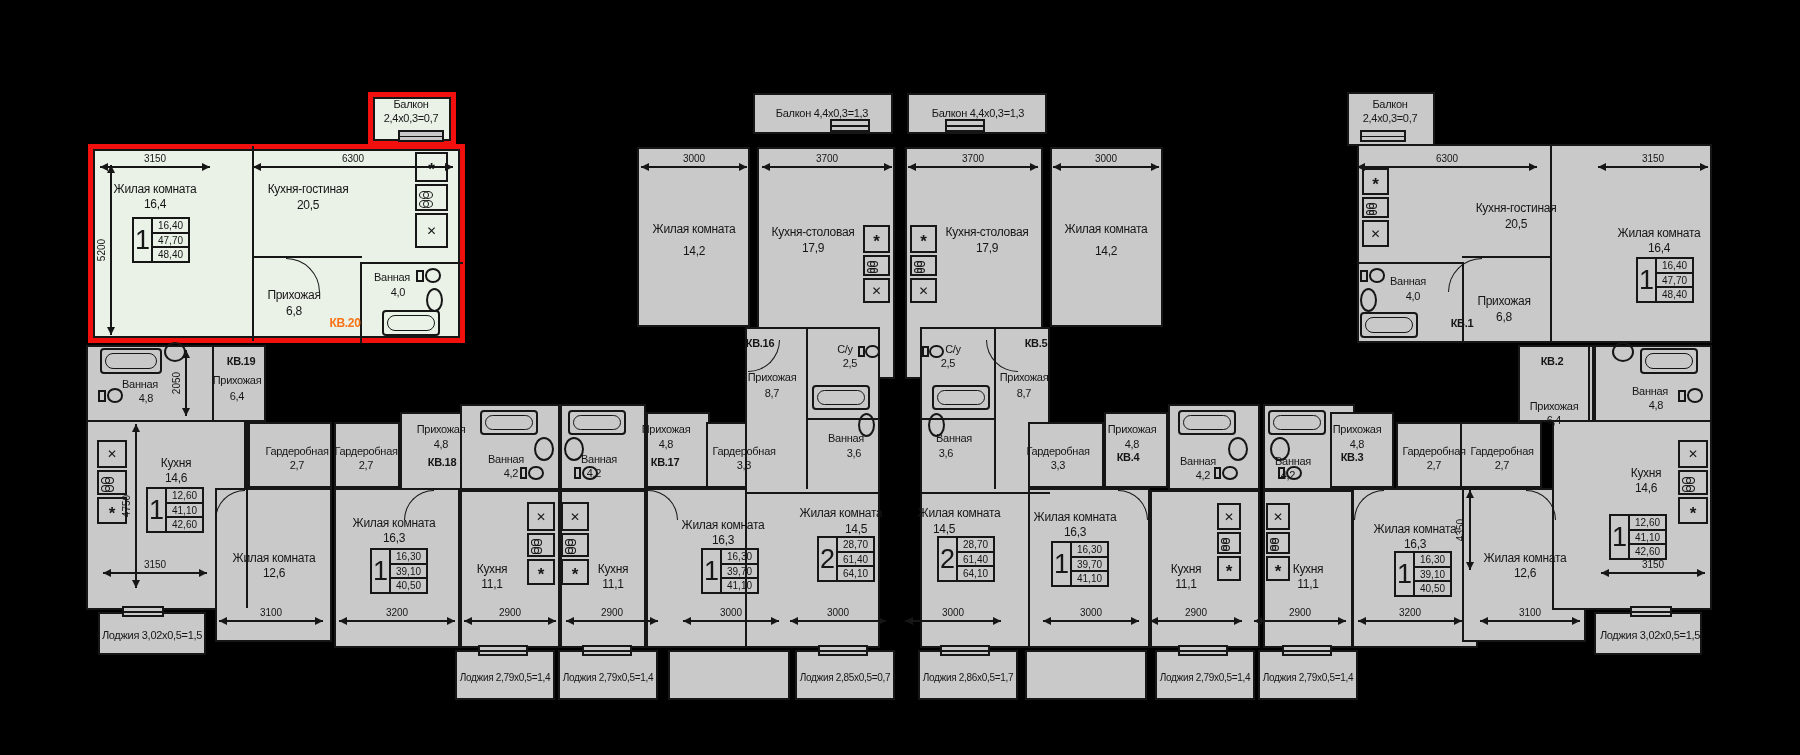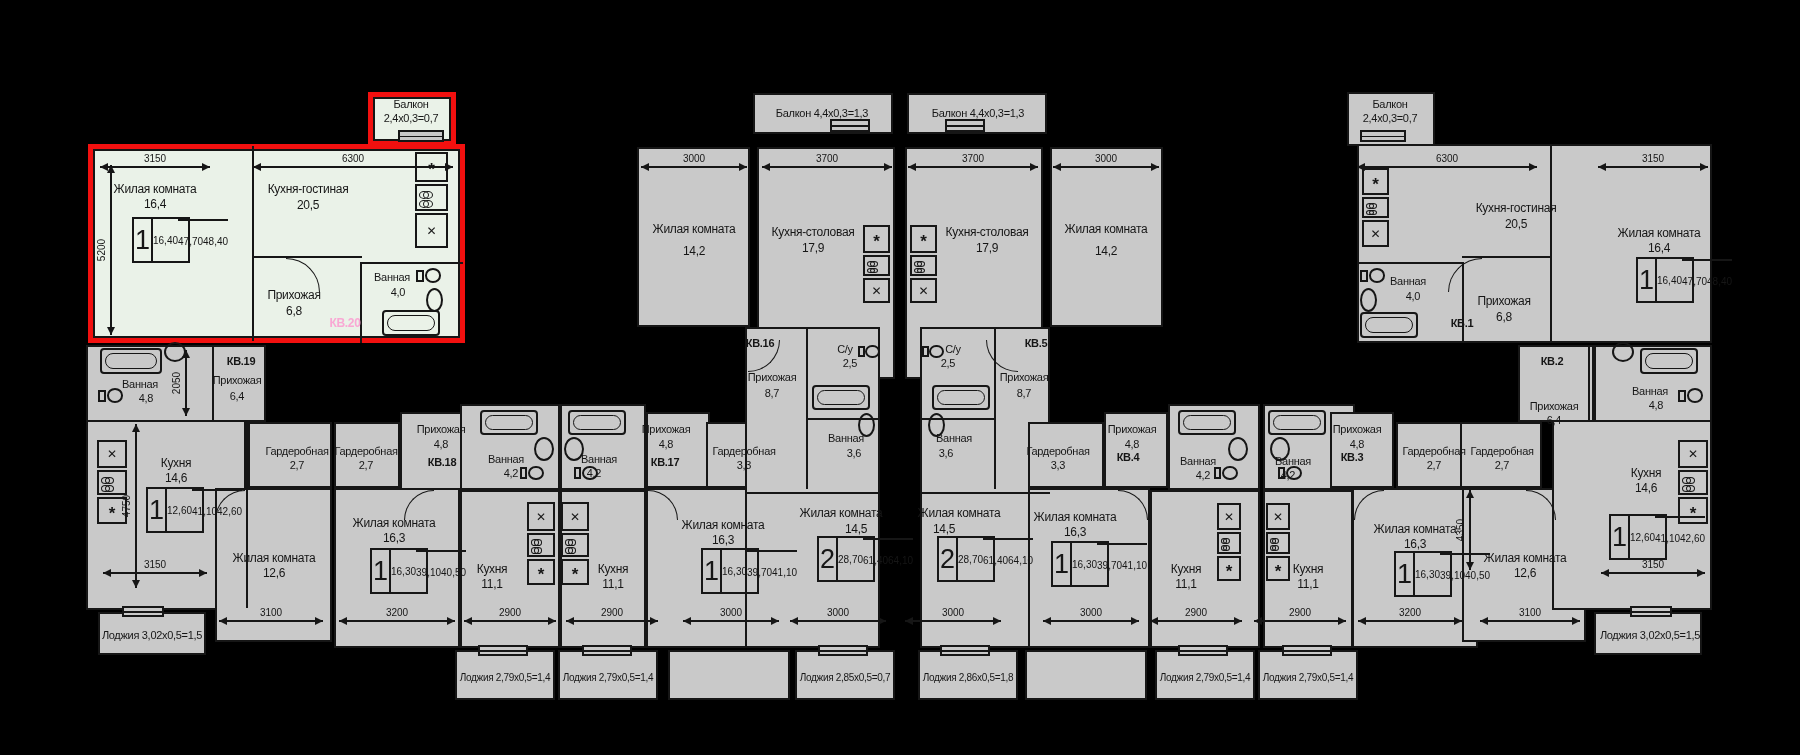--- a/index.html
+++ b/index.html
@@ -4,21 +4,21 @@
 <style>
   html,body{margin:0;padding:0;background:#000;}
   #stage{position:relative;width:1800px;height:755px;background:#000;overflow:hidden;
          font-family:"Liberation Sans",sans-serif;}
   .blk{position:absolute;box-sizing:border-box;z-index:1;}
   .wl{position:absolute;background:#121212;z-index:2;}
   .ico{position:absolute;box-sizing:border-box;z-index:3;}
   .tbl{position:absolute;box-sizing:border-box;border:2px solid #161616;display:flex;z-index:4;}
   .tbl .num{flex:0 0 17px;border-right:2px solid #161616;display:flex;align-items:center;
             justify-content:center;font-size:27px;color:#161616;}
-  .tbl .rows{flex:1;display:flex;flex-direction:row;}
+  .tbl .rows{flex:1;display:flex;flex-direction:column;}
   .tbl .rows div{flex:1;display:flex;align-items:center;justify-content:center;
                  font-size:10px;color:#161616;}
   .tbl .rows div + div{border-top:2px solid #161616;}
   .arc{position:absolute;box-sizing:border-box;z-index:3;background:transparent;}
 </style>
 </head>
 <body>
 
 <div id="stage">
     <div class="blk" style="position: absolute; left: 368px; top: 92px; width: 88px; height: 54px; box-sizing: border-box; z-index: 1; background: rgb(234, 242, 232); border: 5px solid rgb(242, 16, 15); box-shadow: rgb(22, 22, 22) 0px 0px 0px 2px inset;"></div>
@@ -522,21 +522,21 @@
     <div style="position: absolute; left: 411px; top: 104px; font-size: 11px; color: rgb(22, 22, 22); white-space: nowrap; transform: translate(-50%, -50%); letter-spacing: -0.3px; line-height: 1; z-index: 6;">Балкон</div>
     <div style="position: absolute; left: 411px; top: 118px; font-size: 11px; color: rgb(22, 22, 22); white-space: nowrap; transform: translate(-50%, -50%); letter-spacing: -0.3px; line-height: 1; z-index: 6;">2,4х0,3=0,7</div>
     <div style="position: absolute; left: 155px; top: 189px; font-size: 12px; color: rgb(22, 22, 22); white-space: nowrap; transform: translate(-50%, -50%); letter-spacing: -0.3px; line-height: 1; z-index: 6;">Жилая комната</div>
     <div style="position: absolute; left: 155px; top: 204px; font-size: 12px; color: rgb(22, 22, 22); white-space: nowrap; transform: translate(-50%, -50%); letter-spacing: -0.3px; line-height: 1; z-index: 6;">16,4</div>
     <div style="position: absolute; left: 308px; top: 189px; font-size: 12px; color: rgb(22, 22, 22); white-space: nowrap; transform: translate(-50%, -50%); letter-spacing: -0.3px; line-height: 1; z-index: 6;">Кухня-гостиная</div>
     <div style="position: absolute; left: 308px; top: 205px; font-size: 12px; color: rgb(22, 22, 22); white-space: nowrap; transform: translate(-50%, -50%); letter-spacing: -0.3px; line-height: 1; z-index: 6;">20,5</div>
     <div style="position: absolute; left: 392px; top: 277px; font-size: 11px; color: rgb(22, 22, 22); white-space: nowrap; transform: translate(-50%, -50%); letter-spacing: -0.3px; line-height: 1; z-index: 6;">Ванная</div>
     <div style="position: absolute; left: 398px; top: 292px; font-size: 11px; color: rgb(22, 22, 22); white-space: nowrap; transform: translate(-50%, -50%); letter-spacing: -0.3px; line-height: 1; z-index: 6;">4,0</div>
     <div style="position: absolute; left: 294px; top: 295px; font-size: 12px; color: rgb(22, 22, 22); white-space: nowrap; transform: translate(-50%, -50%); letter-spacing: -0.3px; line-height: 1; z-index: 6;">Прихожая</div>
     <div style="position: absolute; left: 294px; top: 311px; font-size: 12px; color: rgb(22, 22, 22); white-space: nowrap; transform: translate(-50%, -50%); letter-spacing: -0.3px; line-height: 1; z-index: 6;">6,8</div>
-    <div style="position: absolute; left: 345px; top: 323px; font-size: 12px; color: #f9a8d4; white-space: nowrap; transform: translate(-50%, -50%); letter-spacing: -0.3px; line-height: 1; z-index: 6; font-weight: bold;">КВ.20</div>
+    <div style="position: absolute; left: 345px; top: 323px; font-size: 12px; color: #f97316; white-space: nowrap; transform: translate(-50%, -50%); letter-spacing: -0.3px; line-height: 1; z-index: 6; font-weight: bold;">КВ.20</div>
     <div style="position: absolute; left: 140px; top: 384px; font-size: 11px; color: rgb(22, 22, 22); white-space: nowrap; transform: translate(-50%, -50%); letter-spacing: -0.3px; line-height: 1; z-index: 6;">Ванная</div>
     <div style="position: absolute; left: 146px; top: 398px; font-size: 11px; color: rgb(22, 22, 22); white-space: nowrap; transform: translate(-50%, -50%); letter-spacing: -0.3px; line-height: 1; z-index: 6;">4,8</div>
     <div style="position: absolute; left: 241px; top: 361px; font-size: 11px; color: rgb(22, 22, 22); white-space: nowrap; transform: translate(-50%, -50%); letter-spacing: -0.3px; line-height: 1; z-index: 6; font-weight: bold;">КВ.19</div>
     <div style="position: absolute; left: 237px; top: 380px; font-size: 11px; color: rgb(22, 22, 22); white-space: nowrap; transform: translate(-50%, -50%); letter-spacing: -0.3px; line-height: 1; z-index: 6;">Прихожая</div>
     <div style="position: absolute; left: 237px; top: 396px; font-size: 11px; color: rgb(22, 22, 22); white-space: nowrap; transform: translate(-50%, -50%); letter-spacing: -0.3px; line-height: 1; z-index: 6;">6,4</div>
     <div style="position: absolute; left: 176px; top: 463px; font-size: 12px; color: rgb(22, 22, 22); white-space: nowrap; transform: translate(-50%, -50%); letter-spacing: -0.3px; line-height: 1; z-index: 6;">Кухня</div>
     <div style="position: absolute; left: 176px; top: 478px; font-size: 12px; color: rgb(22, 22, 22); white-space: nowrap; transform: translate(-50%, -50%); letter-spacing: -0.3px; line-height: 1; z-index: 6;">14,6</div>
     <div style="position: absolute; left: 297px; top: 451px; font-size: 11px; color: rgb(22, 22, 22); white-space: nowrap; transform: translate(-50%, -50%); letter-spacing: -0.3px; line-height: 1; z-index: 6;">Гардеробная</div>
     <div style="position: absolute; left: 297px; top: 465px; font-size: 11px; color: rgb(22, 22, 22); white-space: nowrap; transform: translate(-50%, -50%); letter-spacing: -0.3px; line-height: 1; z-index: 6;">2,7</div>
     <div style="position: absolute; left: 274px; top: 558px; font-size: 12px; color: rgb(22, 22, 22); white-space: nowrap; transform: translate(-50%, -50%); letter-spacing: -0.3px; line-height: 1; z-index: 6;">Жилая комната</div>
@@ -588,21 +588,21 @@
     <div style="position: absolute; left: 1106px; top: 251px; font-size: 12px; color: rgb(22, 22, 22); white-space: nowrap; transform: translate(-50%, -50%); letter-spacing: -0.3px; line-height: 1; z-index: 6;">14,2</div>
     <div style="position: absolute; left: 953px; top: 349px; font-size: 11px; color: rgb(22, 22, 22); white-space: nowrap; transform: translate(-50%, -50%); letter-spacing: -0.3px; line-height: 1; z-index: 6;">С/у</div>
     <div style="position: absolute; left: 948px; top: 363px; font-size: 11px; color: rgb(22, 22, 22); white-space: nowrap; transform: translate(-50%, -50%); letter-spacing: -0.3px; line-height: 1; z-index: 6;">2,5</div>
     <div style="position: absolute; left: 1036px; top: 343px; font-size: 11px; color: rgb(22, 22, 22); white-space: nowrap; transform: translate(-50%, -50%); letter-spacing: -0.3px; line-height: 1; z-index: 6; font-weight: bold;">КВ.5</div>
     <div style="position: absolute; left: 1024px; top: 377px; font-size: 11px; color: rgb(22, 22, 22); white-space: nowrap; transform: translate(-50%, -50%); letter-spacing: -0.3px; line-height: 1; z-index: 6;">Прихожая</div>
     <div style="position: absolute; left: 1024px; top: 393px; font-size: 11px; color: rgb(22, 22, 22); white-space: nowrap; transform: translate(-50%, -50%); letter-spacing: -0.3px; line-height: 1; z-index: 6;">8,7</div>
     <div style="position: absolute; left: 954px; top: 438px; font-size: 11px; color: rgb(22, 22, 22); white-space: nowrap; transform: translate(-50%, -50%); letter-spacing: -0.3px; line-height: 1; z-index: 6;">Ванная</div>
     <div style="position: absolute; left: 946px; top: 453px; font-size: 11px; color: rgb(22, 22, 22); white-space: nowrap; transform: translate(-50%, -50%); letter-spacing: -0.3px; line-height: 1; z-index: 6;">3,6</div>
     <div style="position: absolute; left: 959px; top: 513px; font-size: 12px; color: rgb(22, 22, 22); white-space: nowrap; transform: translate(-50%, -50%); letter-spacing: -0.3px; line-height: 1; z-index: 6;">Жилая комната</div>
     <div style="position: absolute; left: 944px; top: 529px; font-size: 12px; color: rgb(22, 22, 22); white-space: nowrap; transform: translate(-50%, -50%); letter-spacing: -0.3px; line-height: 1; z-index: 6;">14,5</div>
-    <div style="position: absolute; left: 968px; top: 678px; font-size: 10px; color: rgb(22, 22, 22); white-space: nowrap; transform: translate(-50%, -50%); letter-spacing: -0.3px; line-height: 1; z-index: 6;">Лоджия 2,86х0,5=1,8</div>
+    <div style="position: absolute; left: 968px; top: 678px; font-size: 10px; color: rgb(22, 22, 22); white-space: nowrap; transform: translate(-50%, -50%); letter-spacing: -0.3px; line-height: 1; z-index: 6;">Лоджия 2,86х0,5=1,7</div>
     <div style="position: absolute; left: 1058px; top: 451px; font-size: 11px; color: rgb(22, 22, 22); white-space: nowrap; transform: translate(-50%, -50%); letter-spacing: -0.3px; line-height: 1; z-index: 6;">Гардеробная</div>
     <div style="position: absolute; left: 1058px; top: 465px; font-size: 11px; color: rgb(22, 22, 22); white-space: nowrap; transform: translate(-50%, -50%); letter-spacing: -0.3px; line-height: 1; z-index: 6;">3,3</div>
     <div style="position: absolute; left: 1132px; top: 429px; font-size: 11px; color: rgb(22, 22, 22); white-space: nowrap; transform: translate(-50%, -50%); letter-spacing: -0.3px; line-height: 1; z-index: 6;">Прихожая</div>
     <div style="position: absolute; left: 1132px; top: 444px; font-size: 11px; color: rgb(22, 22, 22); white-space: nowrap; transform: translate(-50%, -50%); letter-spacing: -0.3px; line-height: 1; z-index: 6;">4,8</div>
     <div style="position: absolute; left: 1128px; top: 457px; font-size: 11px; color: rgb(22, 22, 22); white-space: nowrap; transform: translate(-50%, -50%); letter-spacing: -0.3px; line-height: 1; z-index: 6; font-weight: bold;">КВ.4</div>
     <div style="position: absolute; left: 1075px; top: 517px; font-size: 12px; color: rgb(22, 22, 22); white-space: nowrap; transform: translate(-50%, -50%); letter-spacing: -0.3px; line-height: 1; z-index: 6;">Жилая комната</div>
     <div style="position: absolute; left: 1075px; top: 532px; font-size: 12px; color: rgb(22, 22, 22); white-space: nowrap; transform: translate(-50%, -50%); letter-spacing: -0.3px; line-height: 1; z-index: 6;">16,3</div>
     <div style="position: absolute; left: 1198px; top: 461px; font-size: 11px; color: rgb(22, 22, 22); white-space: nowrap; transform: translate(-50%, -50%); letter-spacing: -0.3px; line-height: 1; z-index: 6;">Ванная</div>
     <div style="position: absolute; left: 1203px; top: 475px; font-size: 11px; color: rgb(22, 22, 22); white-space: nowrap; transform: translate(-50%, -50%); letter-spacing: -0.3px; line-height: 1; z-index: 6;">4,2</div>
     <div style="position: absolute; left: 1186px; top: 569px; font-size: 12px; color: rgb(22, 22, 22); white-space: nowrap; transform: translate(-50%, -50%); letter-spacing: -0.3px; line-height: 1; z-index: 6;">Кухня</div>

